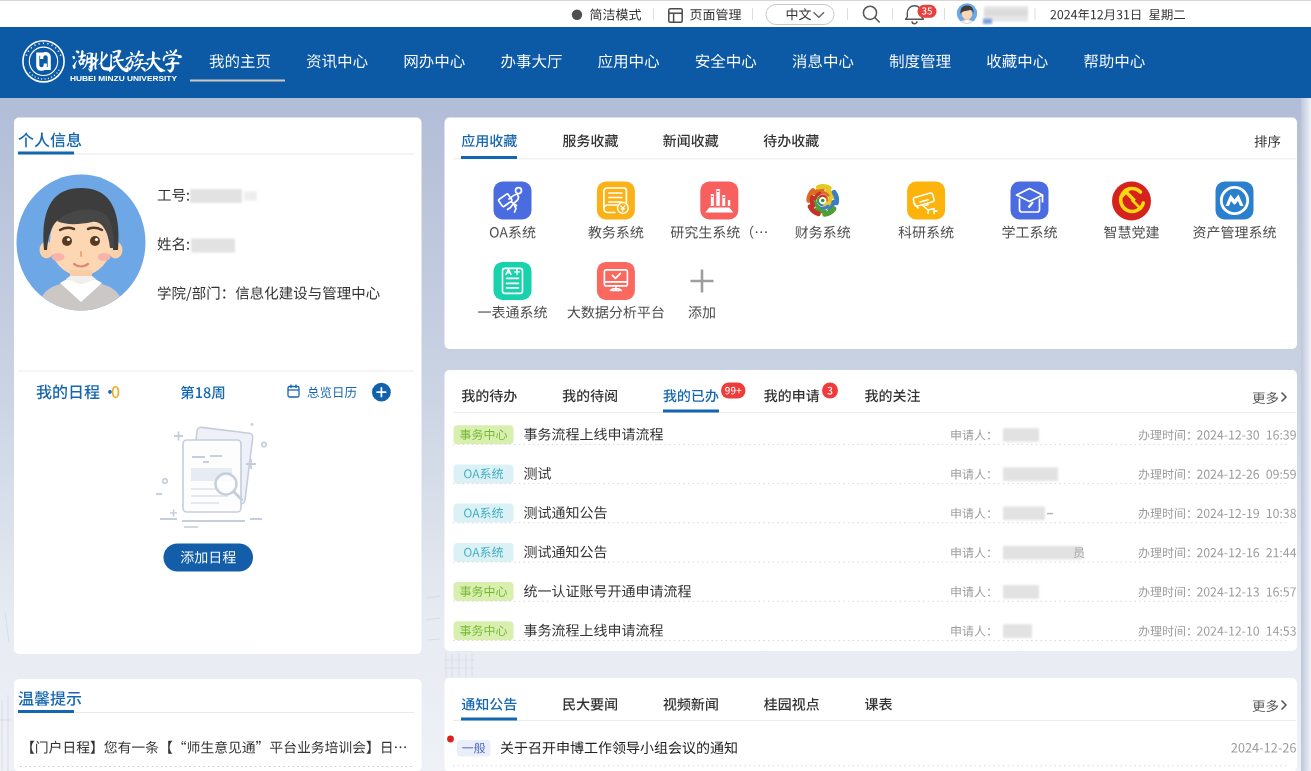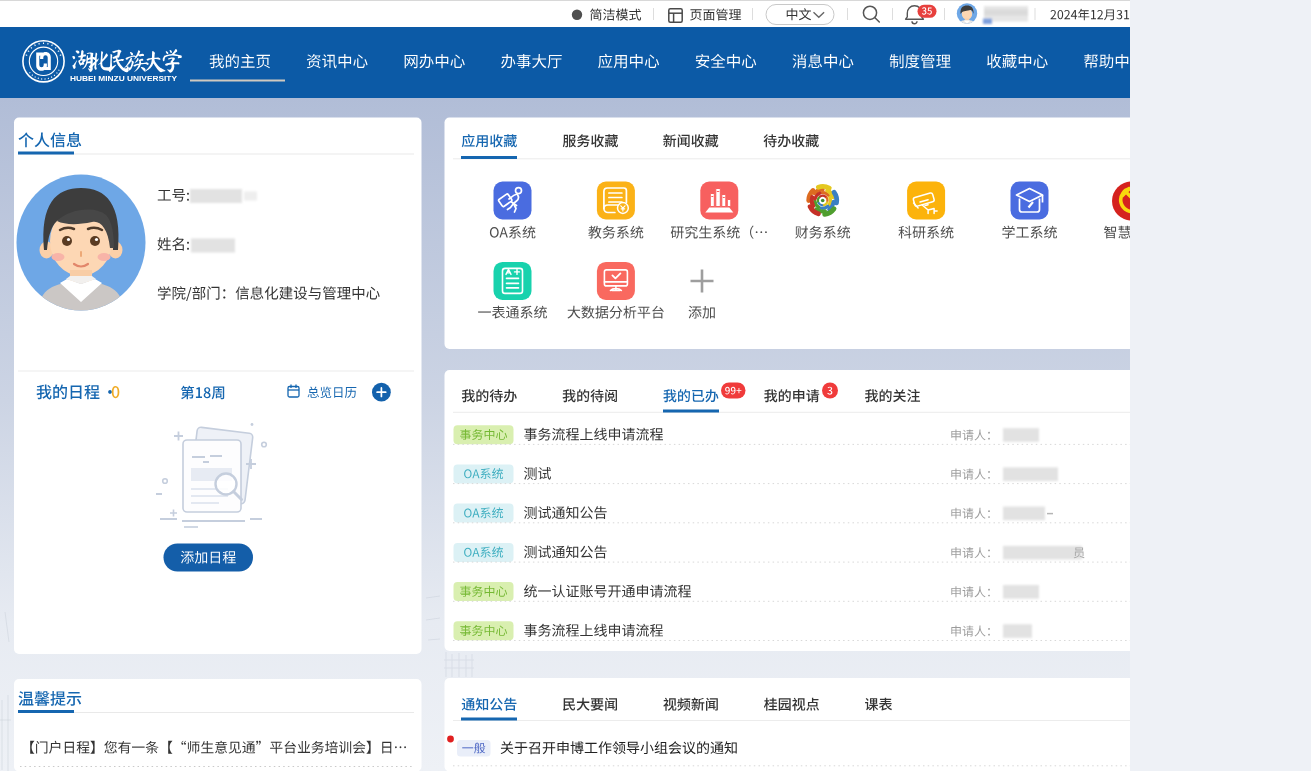--- a/index.html
+++ b/index.html
@@ -1,16 +1,16 @@
 <!DOCTYPE html>
 <html><head><meta charset="utf-8"><style>
 html,body{margin:0;padding:0;background:#eef1f6;}
 *{box-sizing:border-box;}
 body{font-family:"Liberation Sans", sans-serif;}
-#page{position:relative;width:1130px;height:771px;overflow:hidden;text-align:center;}
+#page{position:relative;width:1311px;height:771px;overflow:hidden;text-align:center;}
 </style></head>
 <body>
 <div id="page">
 <svg width="1311" height="771" viewBox="0 0 1311 771">
 <defs>
 <linearGradient id="bggrad" x1="0" y1="0" x2="0" y2="1">
 <stop offset="0" stop-color="#b1bdd7"></stop>
           <stop offset="0.45" stop-color="#ccd4e4"></stop>
 <stop offset="0.78" stop-color="#e7ebf2"></stop>
           <stop offset="1" stop-color="#eef1f6"></stop>

